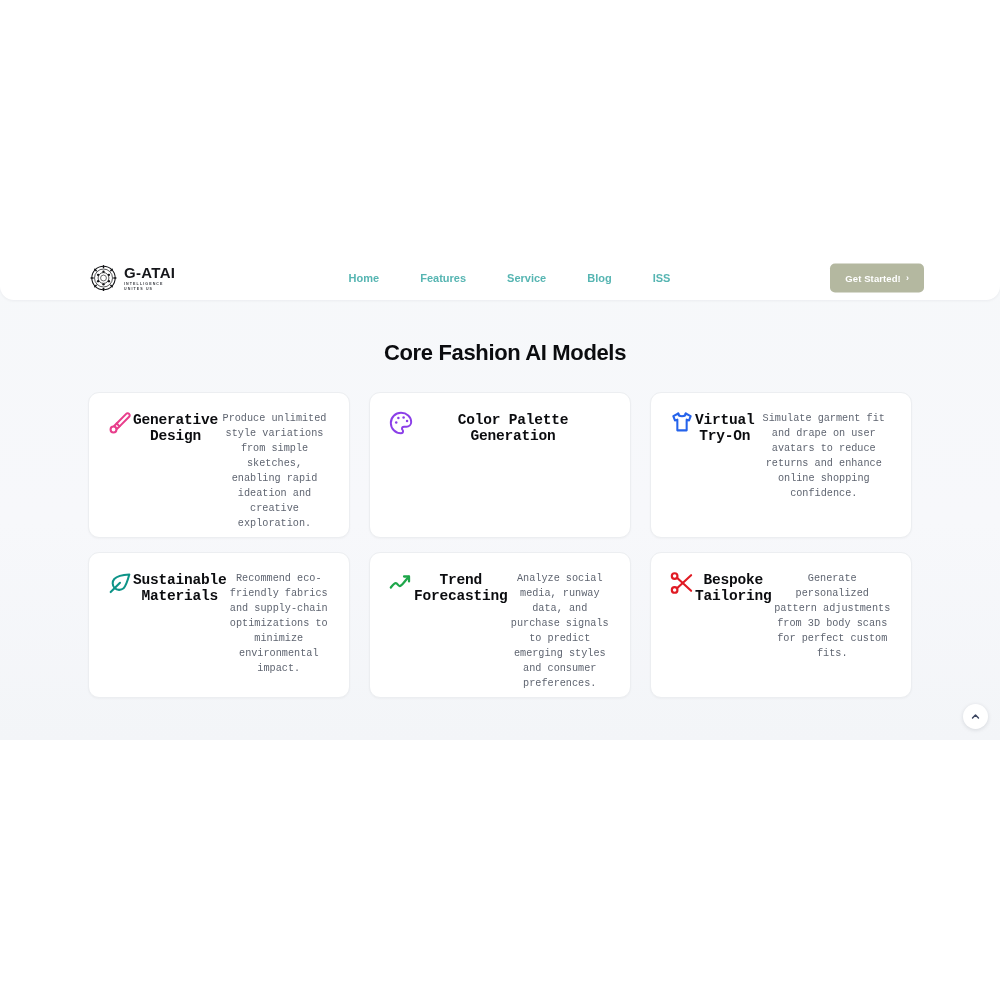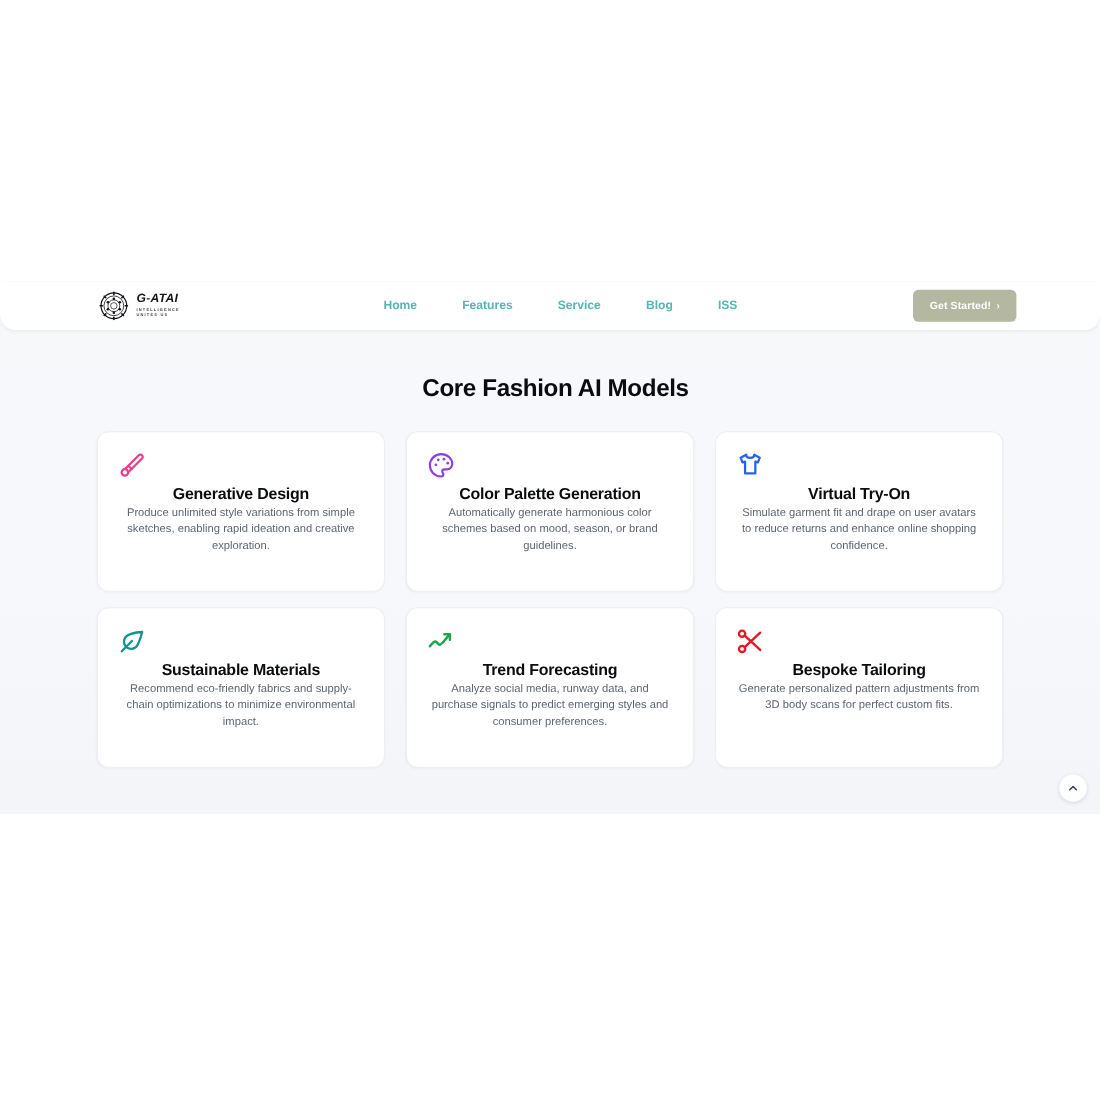--- a/index.html
+++ b/index.html
@@ -67,26 +67,25 @@
   }
 
   .brand-text {
     display: flex;
     flex-direction: column;
     justify-content: center;
     line-height: 1;
   }
 
   .brand-name {
-    font-size: 11px;
+    font-size: 15px;
     font-weight: 700;
     letter-spacing: 0.3px;
     color: #15161a;
     white-space: nowrap;
-    font-style: italic;
   }
 
   .brand-tagline {
     font-size: 3.6px;
     font-weight: 700;
     letter-spacing: 1.1px;
     color: #3a3c42;
     margin-top: 2.5px;
     white-space: nowrap;
   }
@@ -171,22 +170,22 @@
     column-gap: 19px;
     row-gap: 14px;
   }
 
   .card {
     background: #ffffff;
     border: 1px solid #eceef1;
     border-radius: 11px;
     padding: 17px 18px 14px 18px;
     display: flex;
-    flex-direction: column;
     box-shadow: 0 1px 2px rgba(16, 24, 40, 0.03);
+    font-family: Liberation Mono, monospace;
   }
 
   .card-icon {
     width: 26px;
     height: 26px;
     margin-bottom: 4px;
     flex: 0 0 auto;
   }
 
   .card-icon svg { display: block; width: 26px; height: 26px; }
@@ -308,21 +307,20 @@
         <div class="card-icon">
           <svg viewBox="0 0 24 24" fill="none" stroke="#8b3fe8" stroke-width="1.8" stroke-linecap="round" stroke-linejoin="round" aria-hidden="true">
             <path d="M12 2.6a9.4 9.4 0 1 0 0 18.8c1.1 0 1.9-.8 1.9-1.8 0-.5-.2-.9-.5-1.2-.3-.3-.5-.7-.5-1.2 0-1 .8-1.8 1.9-1.8h2.2a4.4 4.4 0 0 0 4.4-4.4C21.4 6.2 17.2 2.6 12 2.6z"></path>
             <circle cx="7.6" cy="11.6" r="1.15" fill="#8b3fe8" stroke="none"></circle>
             <circle cx="9.6" cy="7.4" r="1.15" fill="#8b3fe8" stroke="none"></circle>
             <circle cx="14.4" cy="6.9" r="1.15" fill="#8b3fe8" stroke="none"></circle>
             <circle cx="17.6" cy="10.2" r="1.15" fill="#8b3fe8" stroke="none"></circle>
           </svg>
         </div>
         <div class="card-title">Color Palette Generation</div>
-        <div class="card-desc">Automatically generate harmonious color schemes based on mood, season, or brand guidelines.</div>
       </div>
 
       <div class="card">
         <div class="card-icon">
           <svg viewBox="0 0 24 24" fill="none" stroke="#2563eb" stroke-width="1.9" stroke-linecap="round" stroke-linejoin="round" aria-hidden="true">
             <path d="M8.6 3.2 4 5.6l1.5 4 2.2-.7v9.9h8.6V8.9l2.2.7 1.5-4-4.6-2.4"></path>
             <path d="M8.6 3.2c0 1.6 1.5 2.6 3.4 2.6s3.4-1 3.4-2.6"></path>
           </svg>
         </div>
         <div class="card-title">Virtual Try-On</div>

